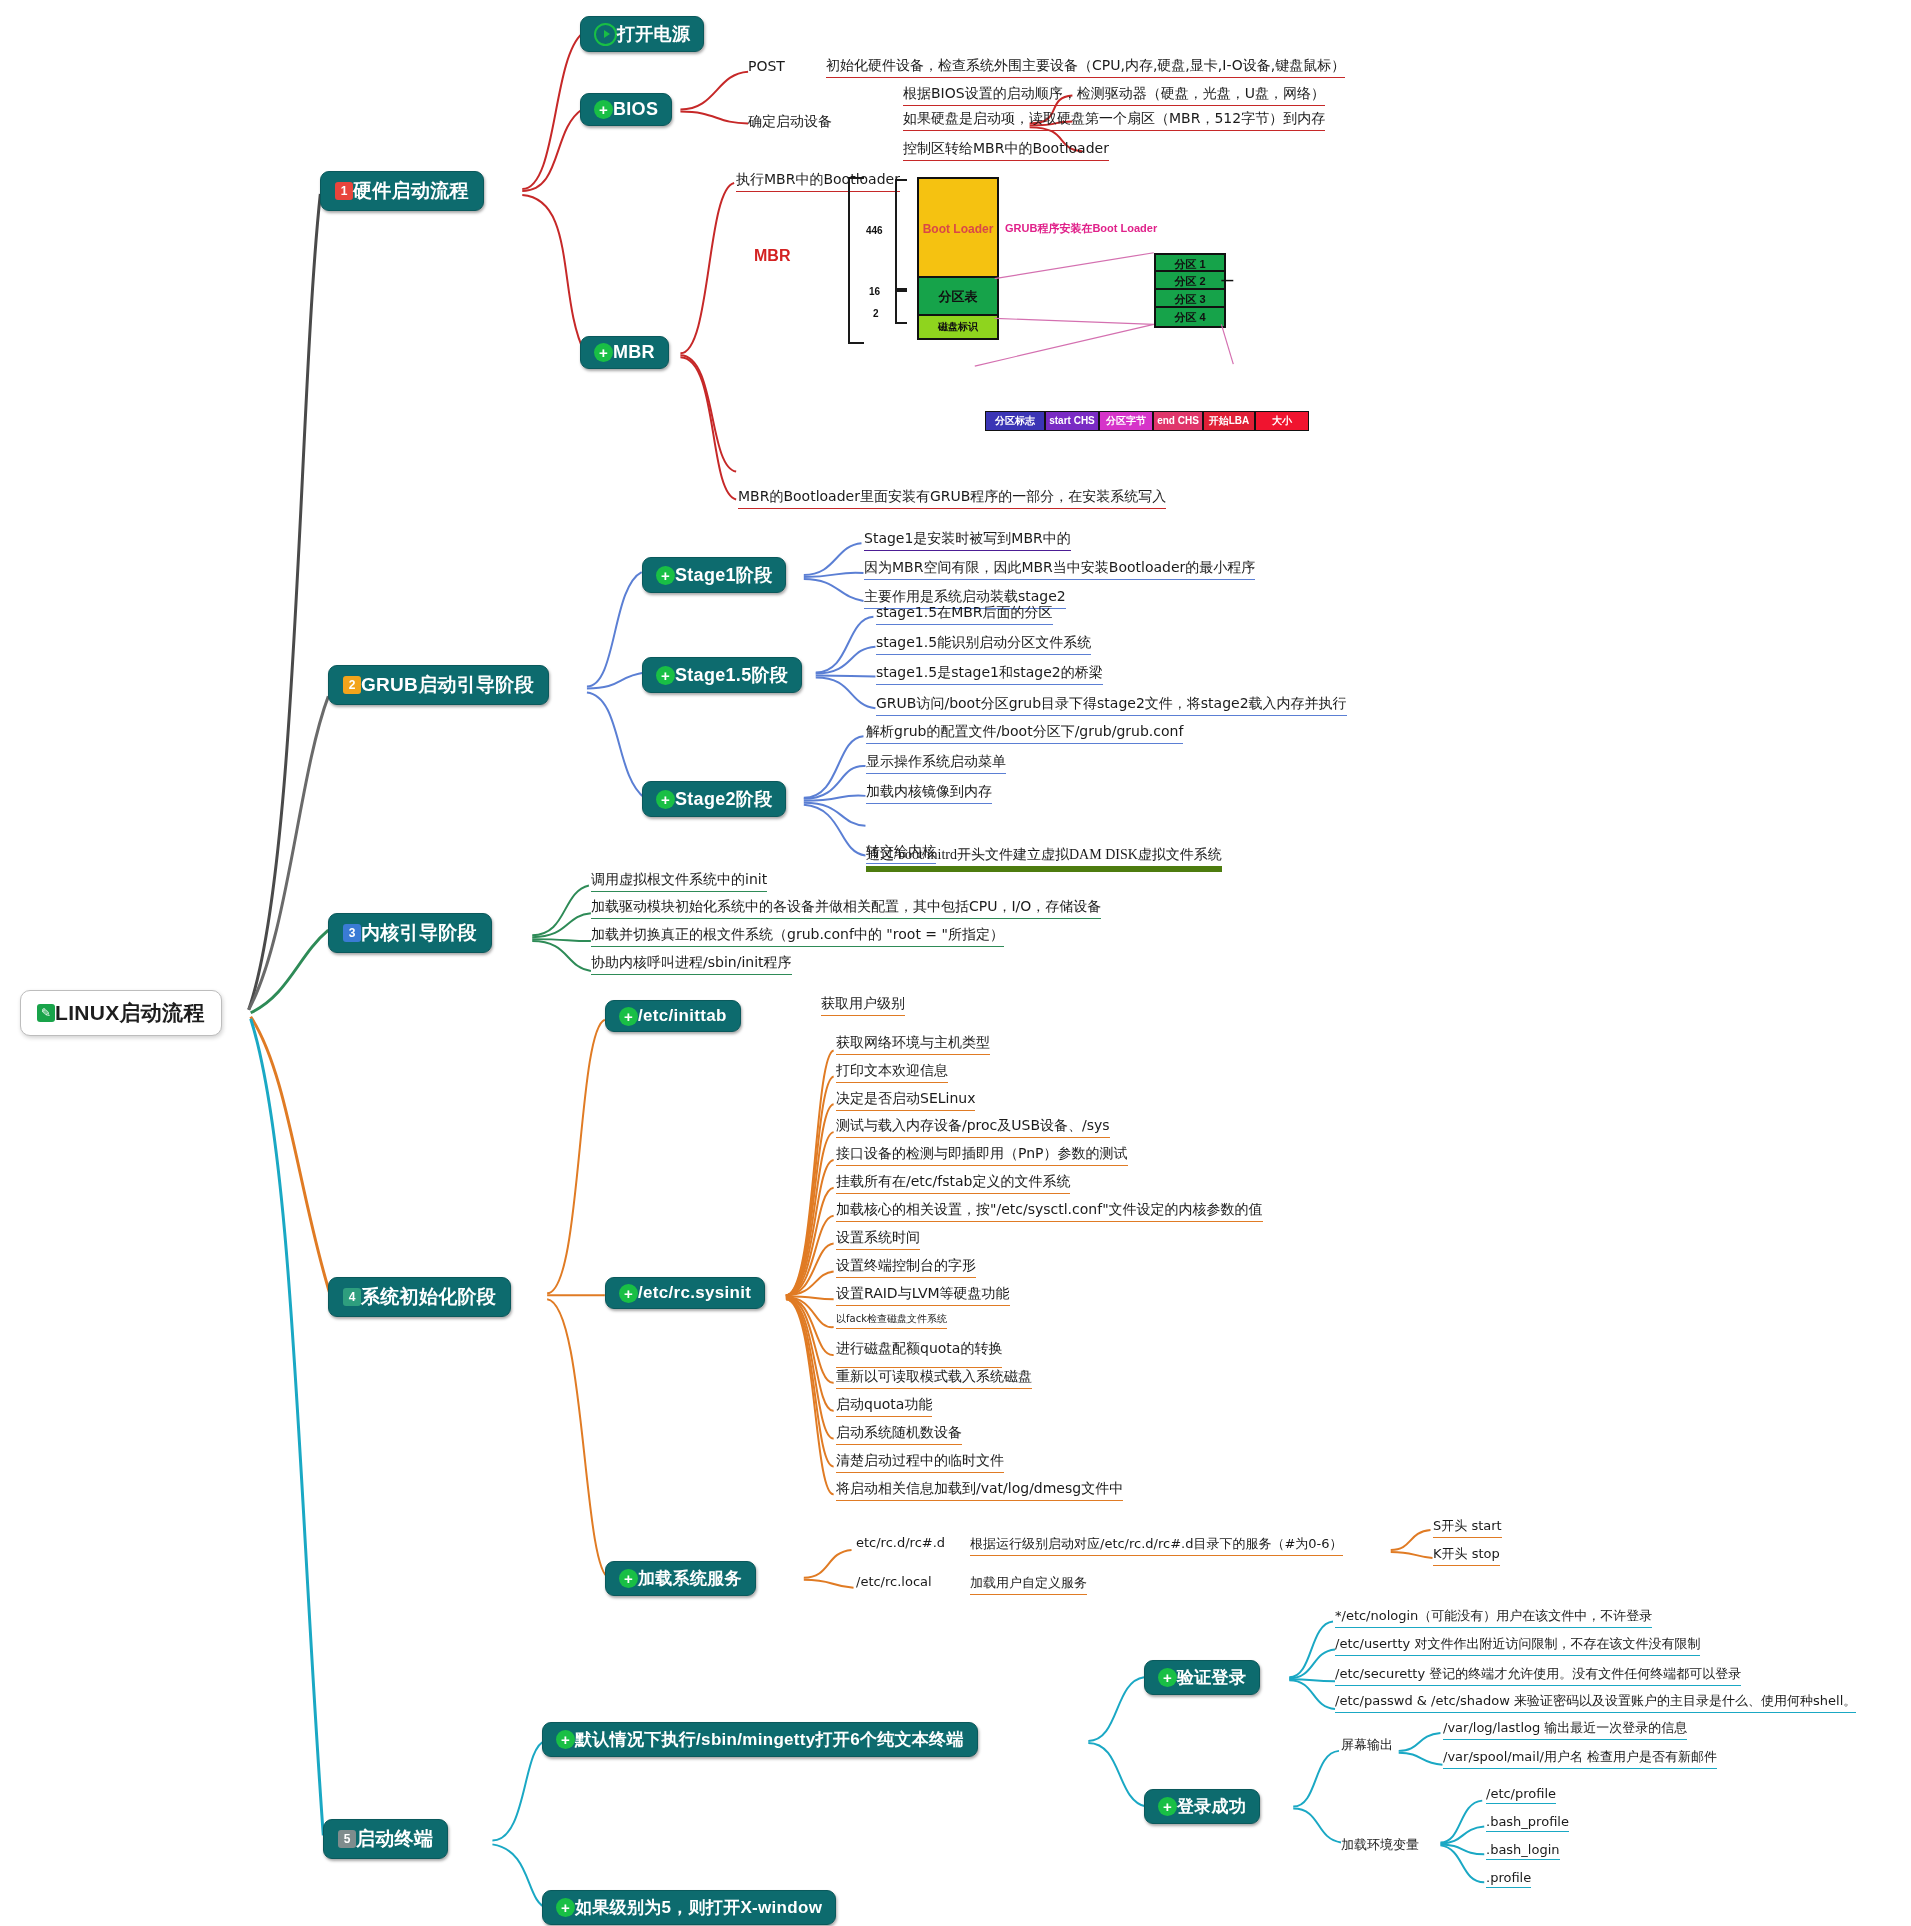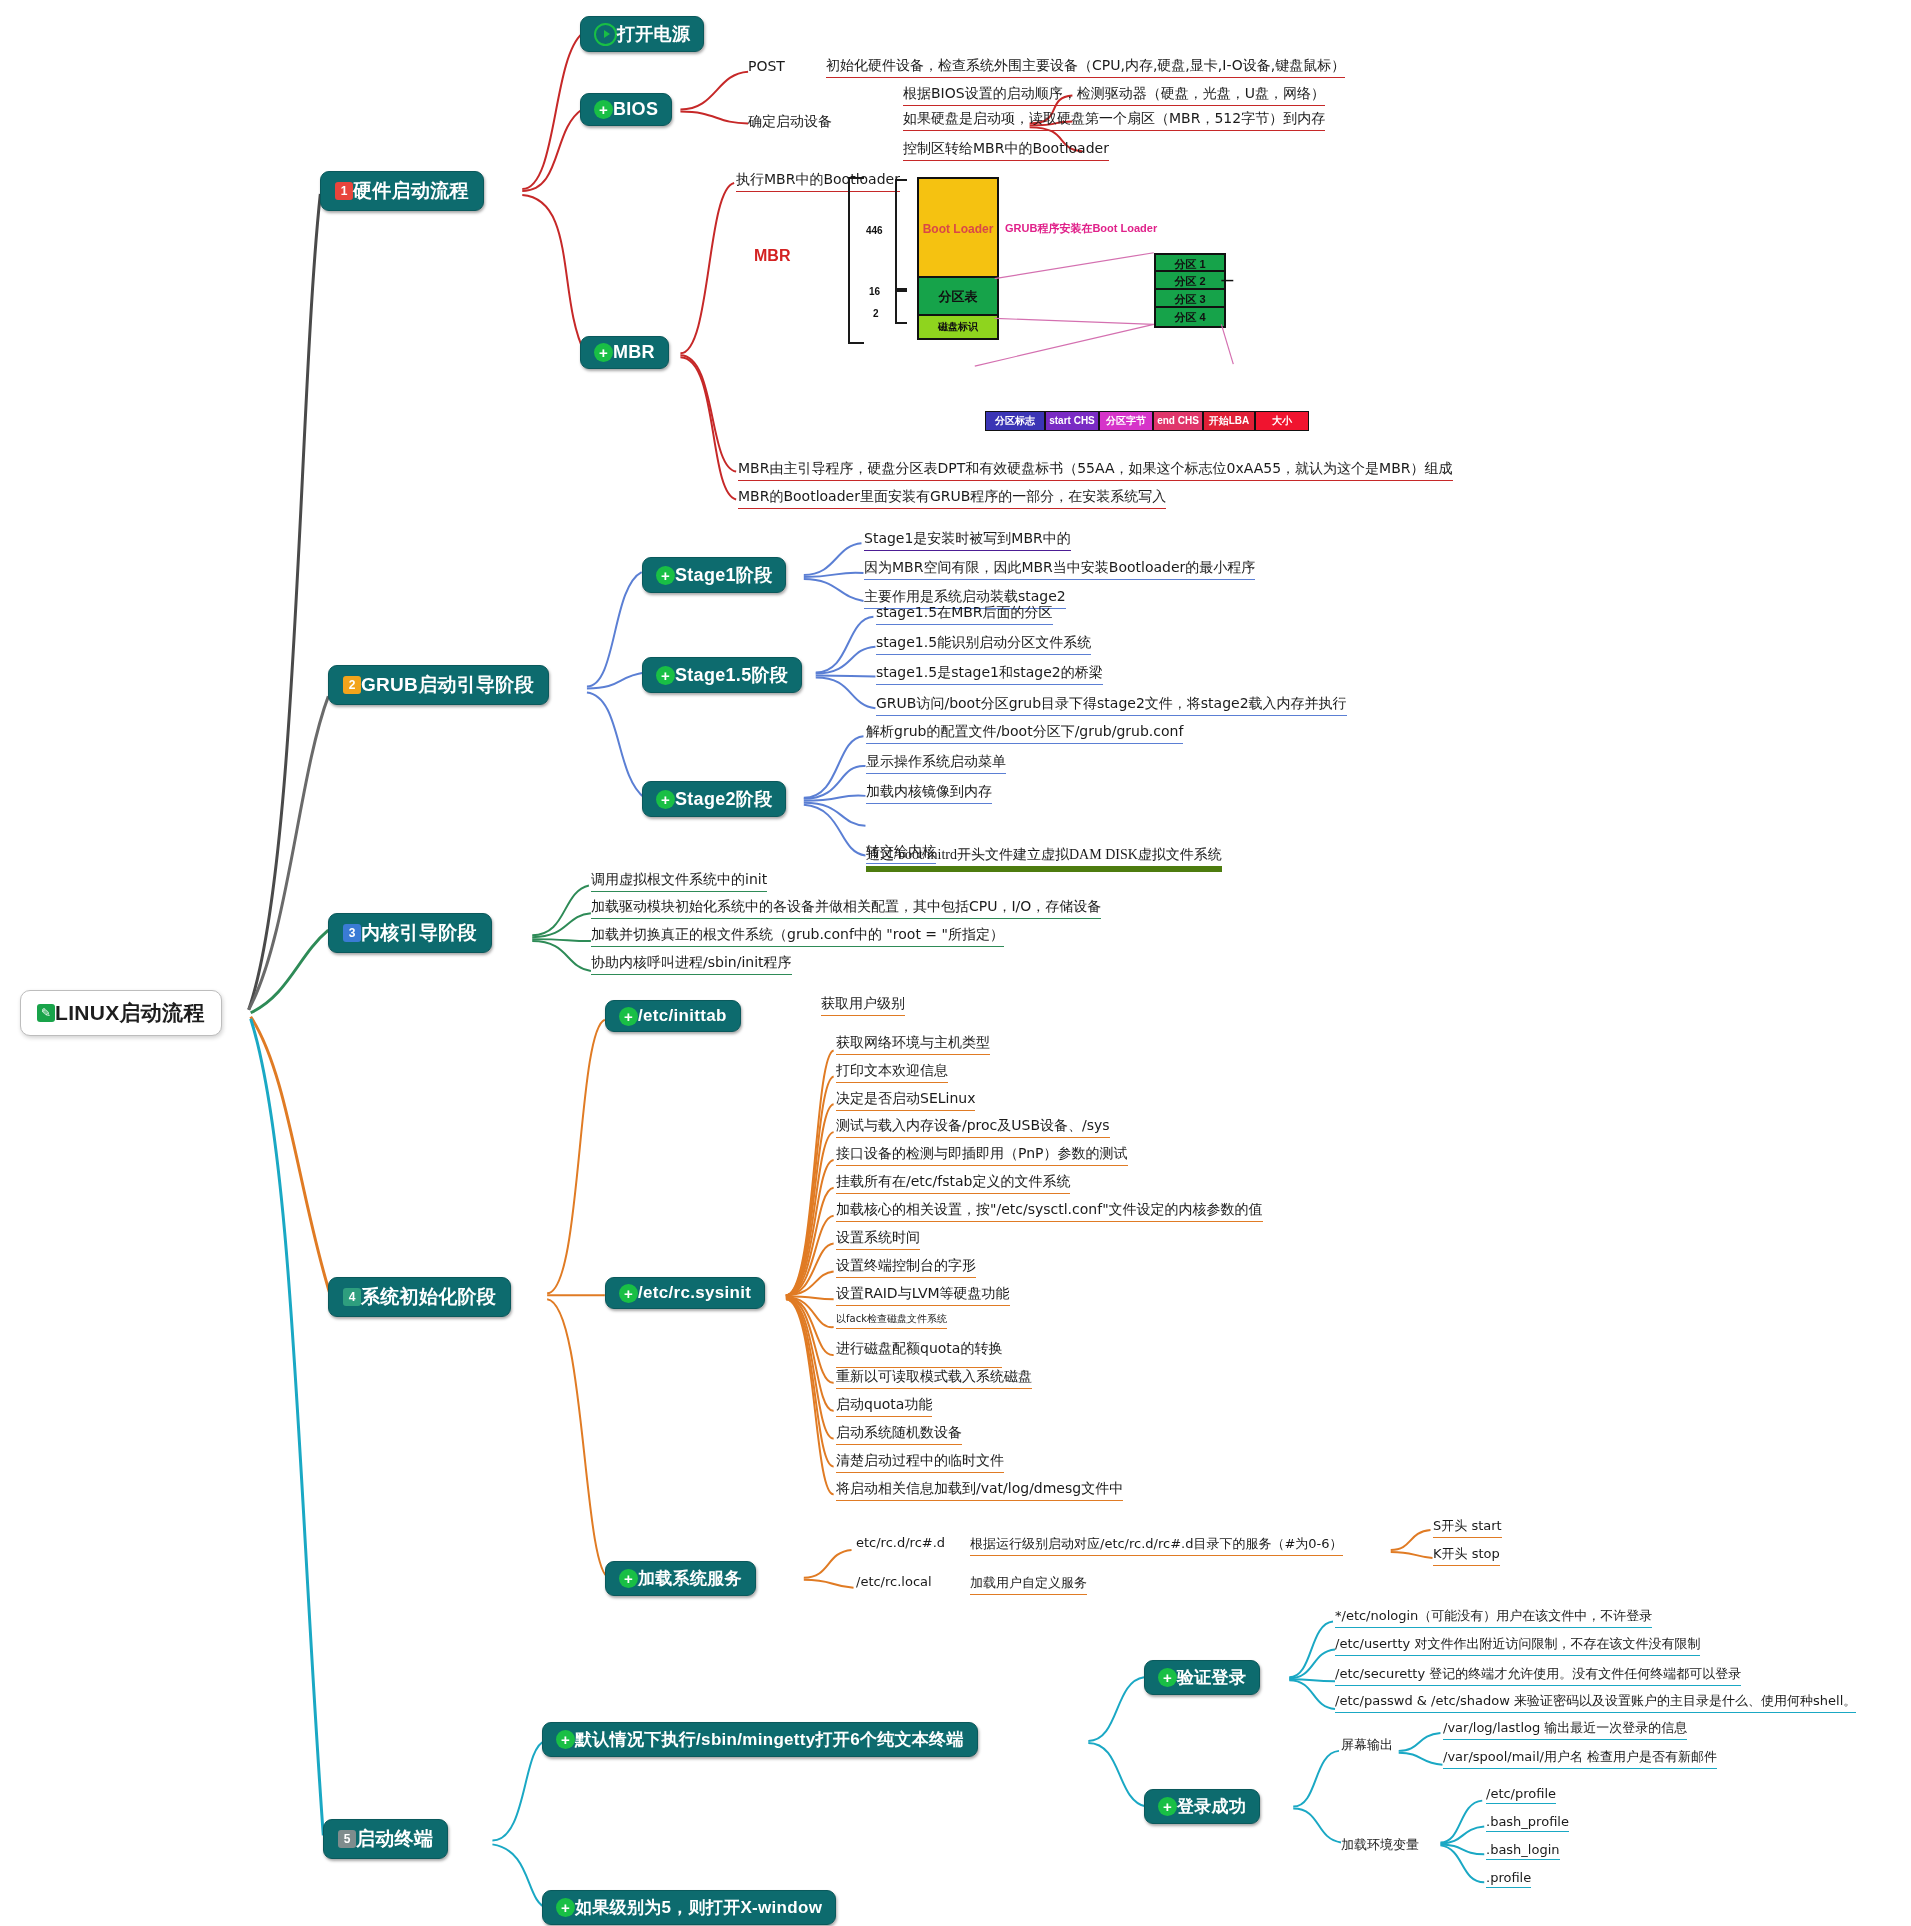--- a/index.html
+++ b/index.html
@@ -176,21 +176,20 @@
 
   <div class="leaf plain" style="left:748px;top:58px;font-size:14px;">POST</div>
   <div class="leaf" style="left:826px;top:57px;font-size:14px;border-bottom:1px solid #c62828;padding-bottom:2px;">初始化硬件设备，检查系统外围主要设备（CPU,内存,硬盘,显卡,I-O设备,键盘鼠标）</div>
 
   <div class="leaf plain" style="left:748px;top:113px;font-size:14px;">确定启动设备</div>
   <div class="leaf" style="left:903px;top:85px;font-size:14px;border-bottom:1px solid #c62828;padding-bottom:2px;">根据BIOS设置的启动顺序，检测驱动器（硬盘，光盘，U盘，网络）</div>
   <div class="leaf" style="left:903px;top:110px;font-size:14px;border-bottom:1px solid #c62828;padding-bottom:2px;">如果硬盘是启动项，读取硬盘第一个扇区（MBR，512字节）到内存</div>
   <div class="leaf" style="left:903px;top:140px;font-size:14px;border-bottom:1px solid #c62828;padding-bottom:2px;">控制区转给MBR中的Bootloader</div>
 
   <div class="leaf" style="left:736px;top:171px;font-size:14px;border-bottom:1px solid #c62828;padding-bottom:2px;">执行MBR中的Bootloader</div>
-  <div class="leaf" style="left:738px;top:460px;font-size:14px;border-bottom:1px solid #c62828;padding-bottom:2px;">MBR由主引导程序，硬盘分区表DPT和有效硬盘标书（55AA，如果这个标志位0xAA55，就认为这个是MBR）组成</div>
   <div class="leaf" style="left:738px;top:488px;font-size:14px;border-bottom:1px solid #c62828;padding-bottom:2px;">MBR的Bootloader里面安装有GRUB程序的一部分，在安装系统写入</div>
 
   <div id="mbrfig">
     <div class="mbrlabel" style="left:-12px;top:78px;">MBR</div>
 
     <div class="brk" style="left:82px;top:8px;width:14px;height:163px;"></div>
 
     <div class="brk" style="left:129px;top:10px;width:10px;height:107px;"></div>
     <div class="brk" style="left:129px;top:121px;width:10px;height:30px;"></div>
 

